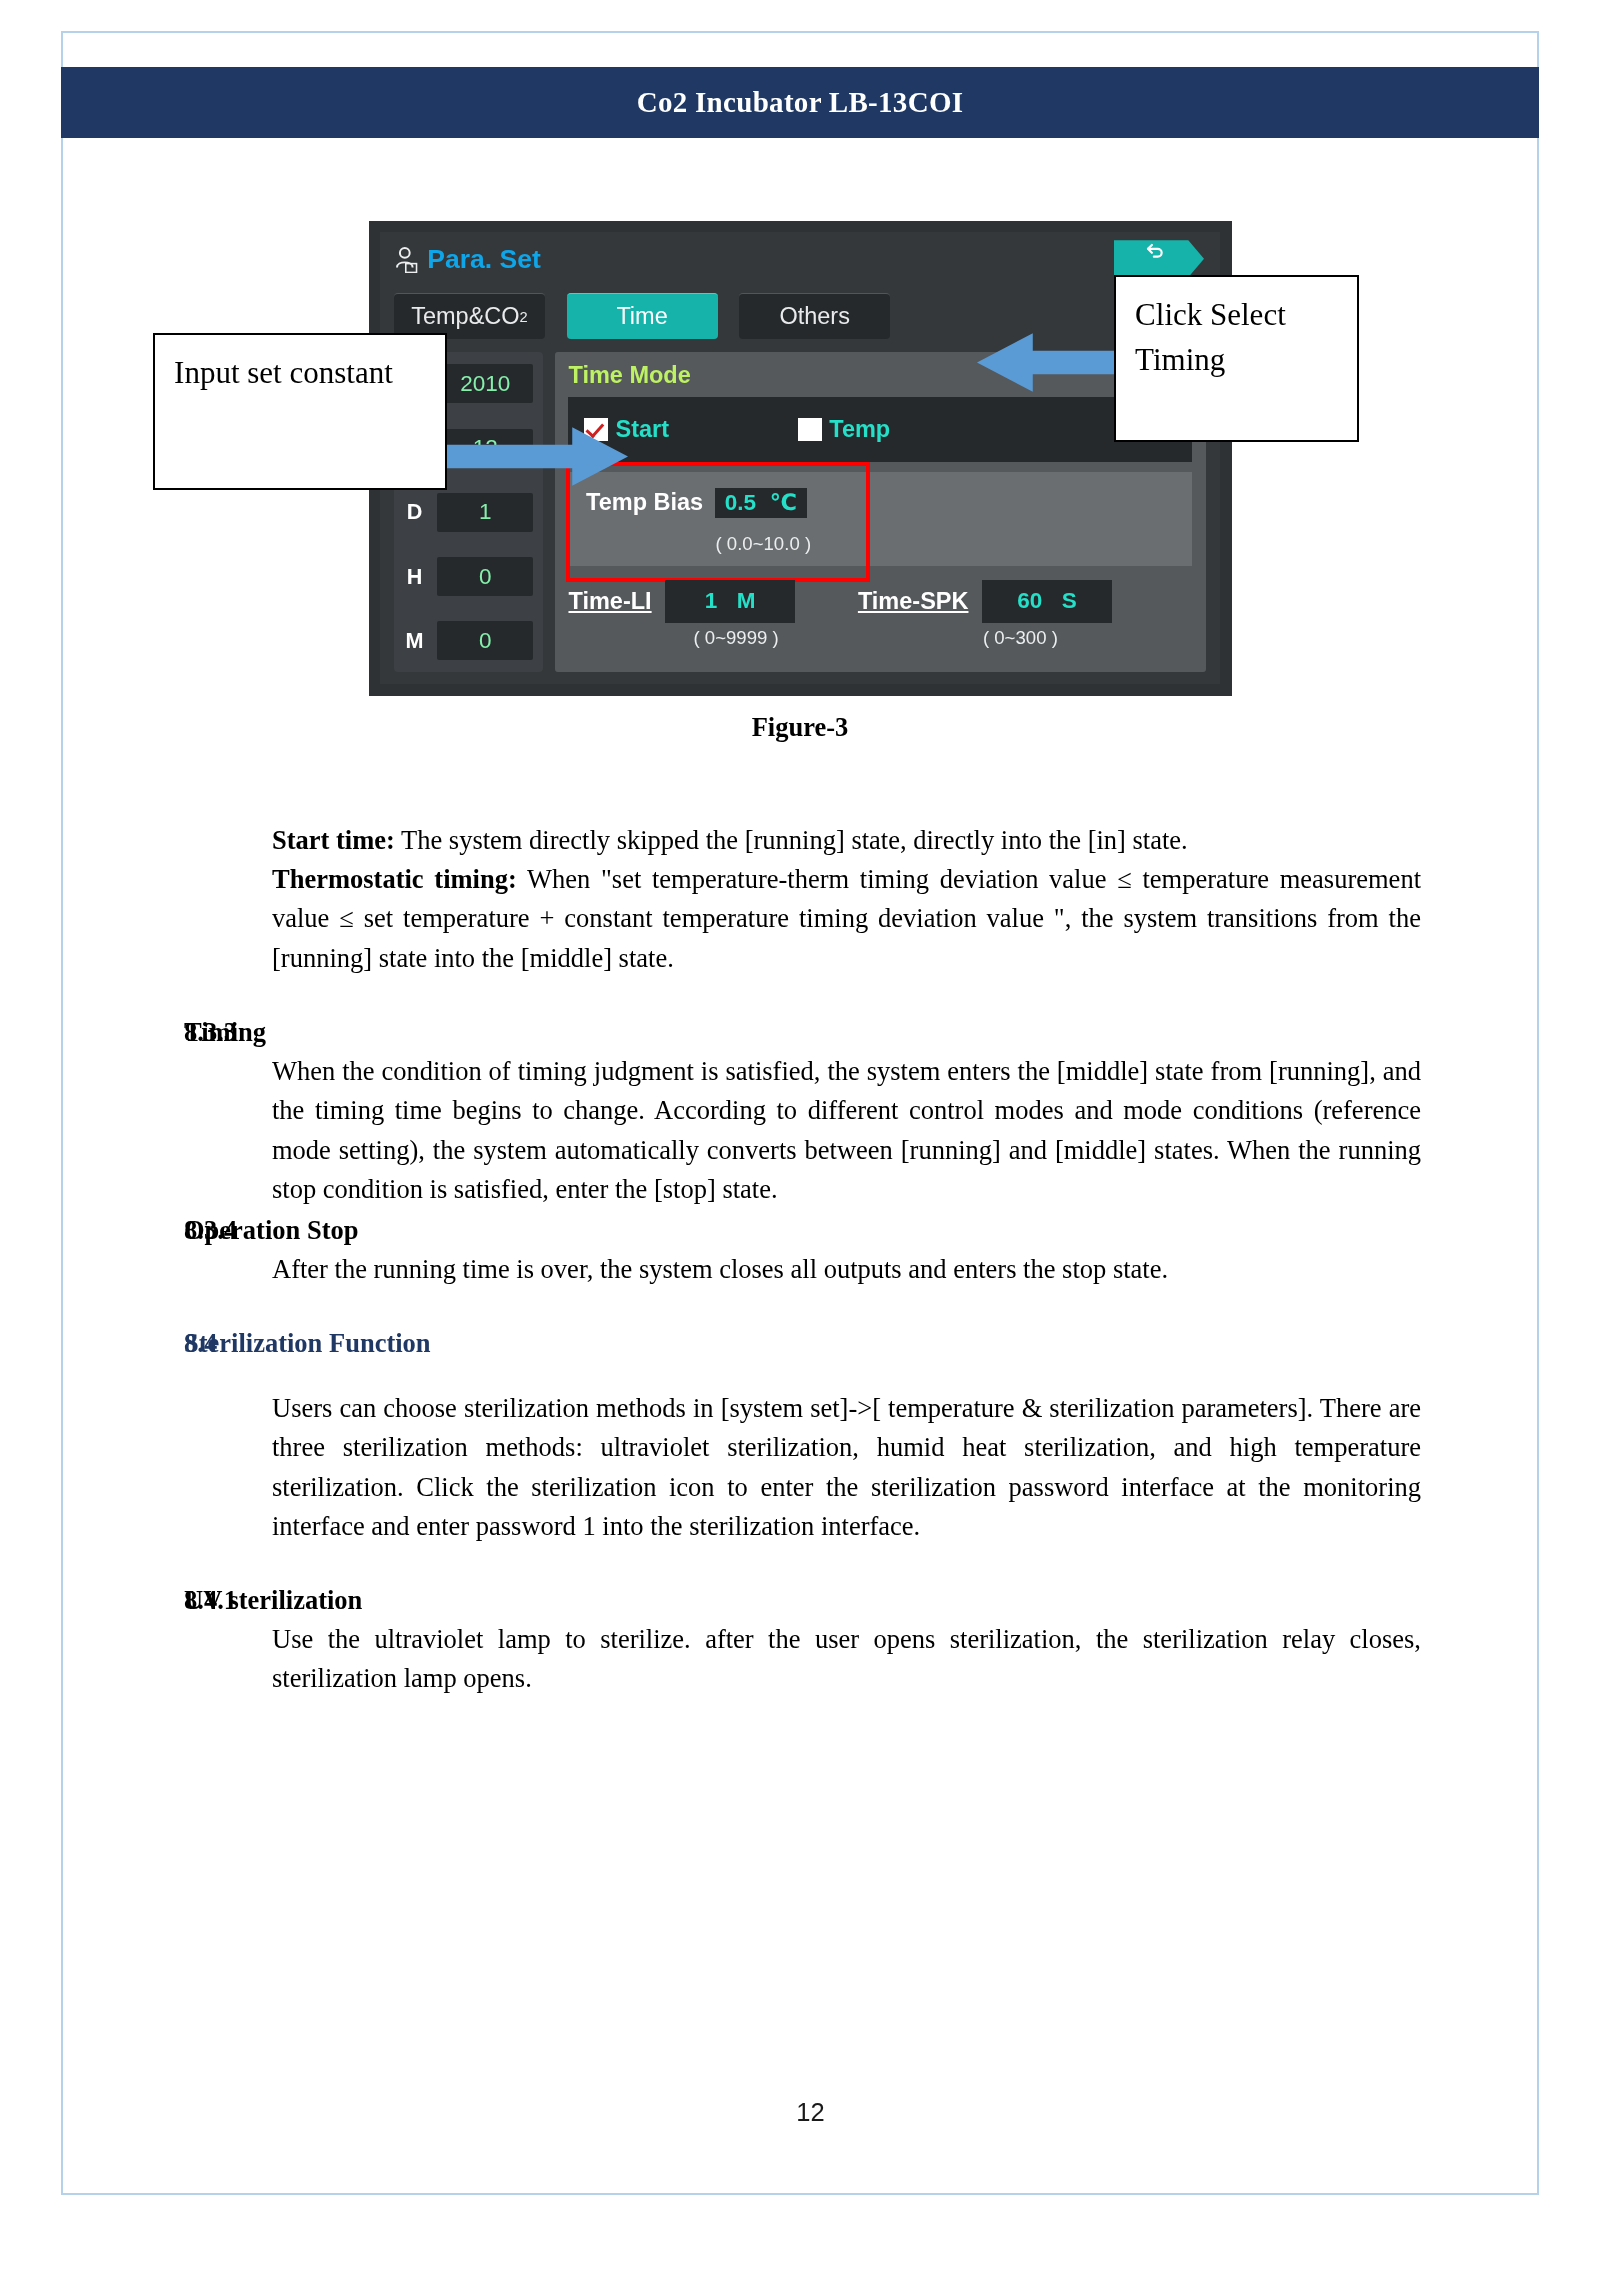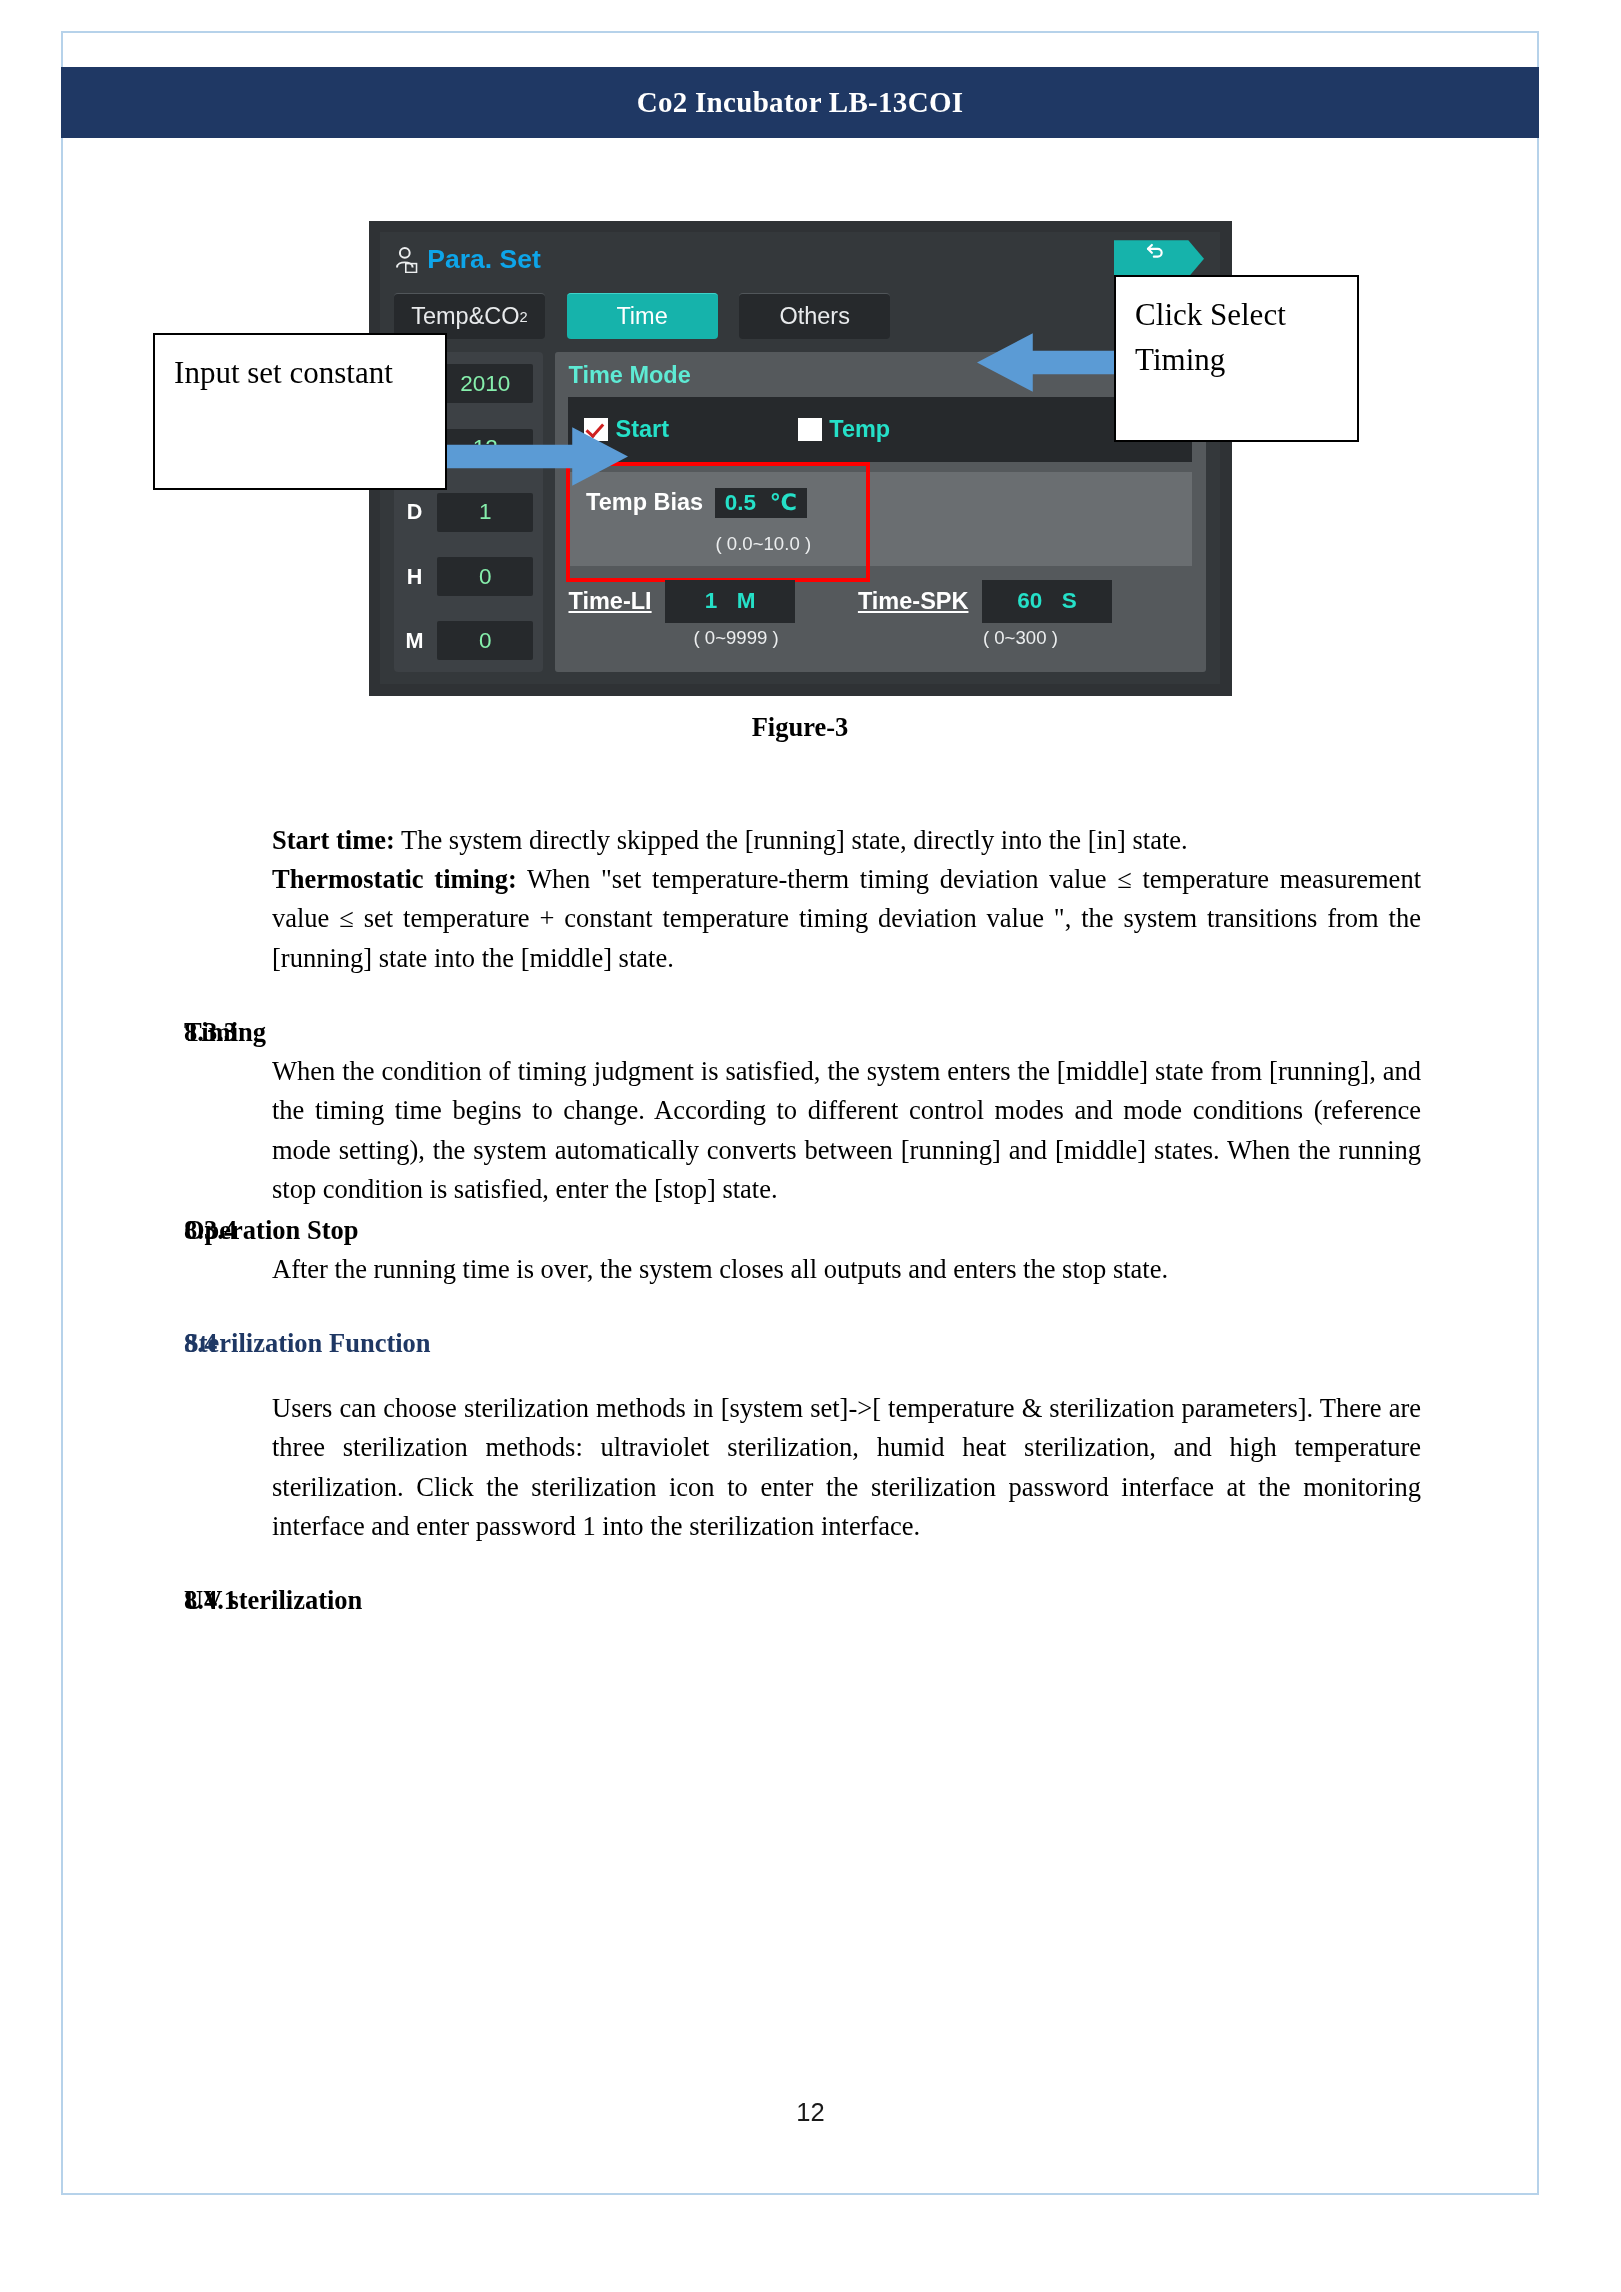--- a/index.html
+++ b/index.html
@@ -195,21 +195,21 @@
   }
 
   .right-col {
     flex: 1;
     background: #55595c;
     border-radius: 2.9px;
     position: relative;
     padding: 9.8px 13.7px;
   }
   .time-mode-label {
-    color: #5eead4;
+    color: #bef264;
     font-size: 23.5px;
     font-weight: 600;
     margin-bottom: 7.8px;
   }
   .mode-strip {
     background: #26292c;
     height: 65px;
     display: flex;
     align-items: center;
     padding: 0 15.7px;
@@ -597,17 +597,18 @@
   <div class="spacer-md"></div>
 
   <p class="para">Users can choose sterilization methods in [system set]-&gt;[ temperature &amp; sterilization parameters]. There are three sterilization methods: ultraviolet sterilization, humid heat sterilization, and high temperature sterilization. Click the sterilization icon to enter the sterilization password interface at the monitoring interface and enter password 1 into the sterilization interface.</p>
 
   <div class="spacer-lg"></div>
 
   <div class="sec">
     <span class="sec-num">8.4.1</span>
     <span class="sec-title">UV sterilization</span>
   </div>
+  <p class="para">Use the ultraviolet lamp to sterilize. after the user opens sterilization, the sterilization relay closes, sterilization lamp opens.</p>
 
 </div>
 
 <div class="page-number">12</div>
 
 
 </body></html>

